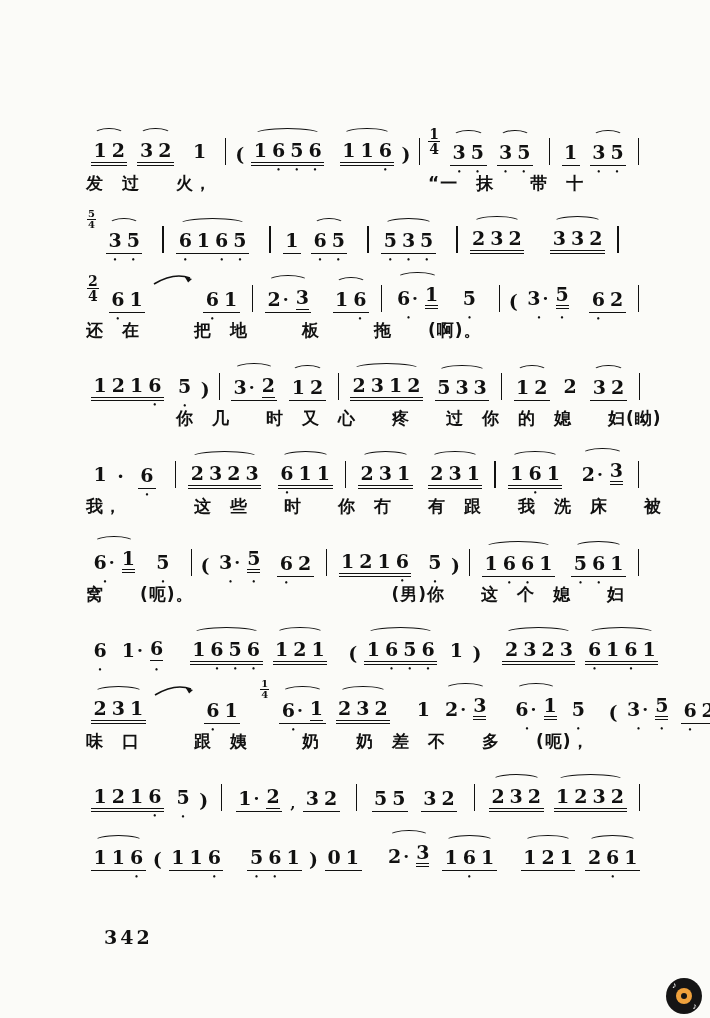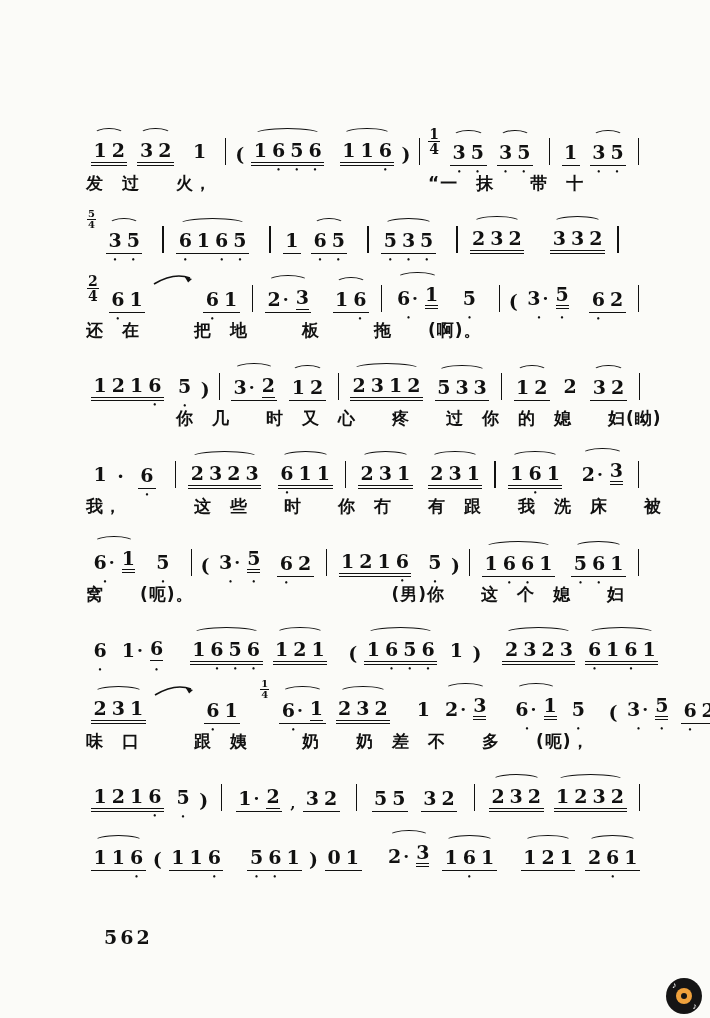--- a/index.html
+++ b/index.html
@@ -1218,20 +1218,20 @@
               </span>
               <span class="nw">
                 <span class="nv">1</span>
               </span>
             </span>
           </span>
           <span class="bar"></span>
         </div>
       </div>
     </div>
-  <div class="pagenum">562</div>
+  <div class="pagenum">342</div>
   <div class="watermark">
     <span class="vinyl">
       <span class="ng1">♪</span>
       <span class="ng2">♪</span>
     </span>
   </div>
 </div>
 
 </body></html>

